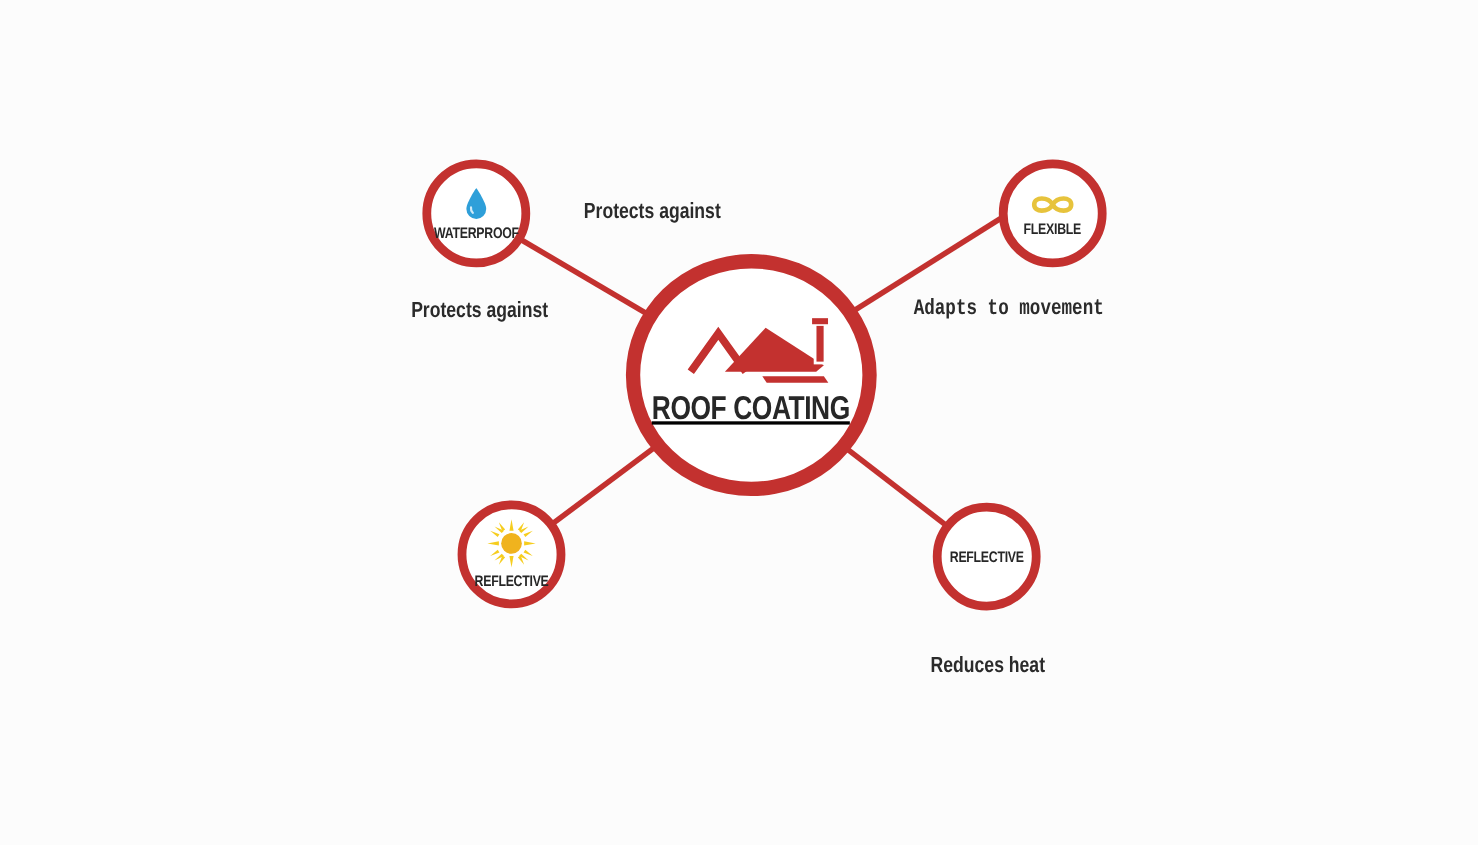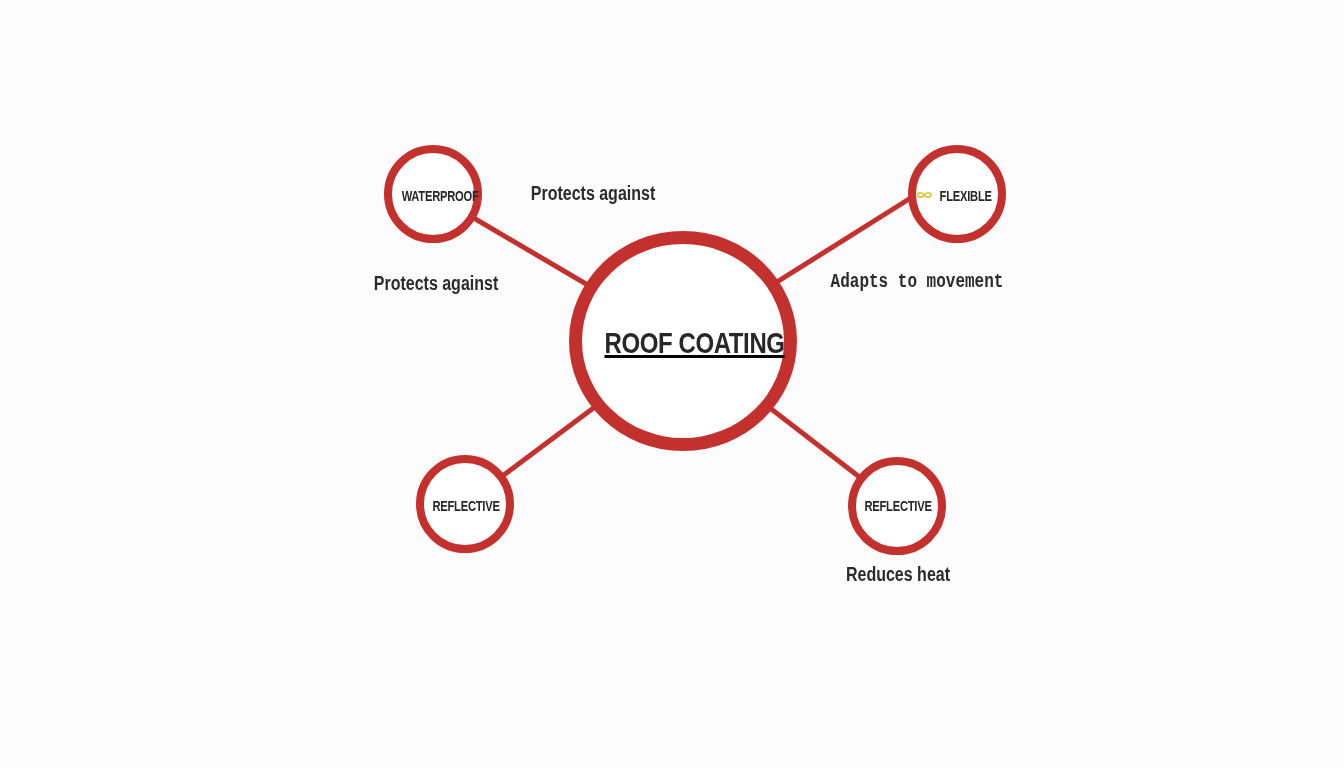--- a/index.html
+++ b/index.html
@@ -14,21 +14,21 @@
   *{margin:0;padding:0;box-sizing:border-box;}
   html,body{width:1344px;height:768px;overflow:hidden;}
   body{font-family:"Liberation Sans",sans-serif;background:var(--background);}
   .canvas{position:relative;width:1344px;height:768px;background:var(--background);}
   .connectors{position:absolute;left:0;top:0;width:1344px;height:768px;}
   .connectors line{stroke:var(--accent-red);stroke-width:5;}
 
   .node{
     position:absolute;border-radius:50%;background:#fff;
     border:8px solid var(--accent-red);
-    display:flex;flex-direction:row;align-items:center;justify-content:flex-start;
+    display:flex;flex-direction:column;align-items:center;justify-content:center;
   }
   .node.center{
     left:569px;top:231px;width:228px;height:220px;border-width:13px;text-decoration:underline;
   }
   .node.sat{width:98px;height:98px;}
   .node.waterproof{left:384px;top:145px;}
   .node.flexible{left:908px;top:145px;}
   .node.reflective-left{left:416px;top:455px;}
   .node.reflective-right{left:848px;top:457px;}
 
@@ -44,21 +44,21 @@
   }
   .node.reflective-right .sat-label{margin-top:0;}
 
   .annotation{
     position:absolute;transform:translate(-50%,-50%);
     font-size:20px;font-weight:bold;color:#2b2b2b;text-align:left;white-space:nowrap;
   }
   .a-top{left:593px;top:193px;}
   .a-left{left:436px;top:283px;}
   .a-right{left:917px;top:281px;font-family:Liberation Mono, monospace;}
-  .a-bottom{left:898px;top:574px;}
+  .a-bottom{left:898px;top:605px;}
 
   .roof-icon-svg{width:150px;height:64px;margin-top:-6px;}
   .drop-icon-svg{width:24px;height:30px;}
   .infinity-icon-svg{width:42px;height:22px;margin-top:2px;}
   .sun-icon-svg{width:46px;height:46px;margin-top:-2px;}
 
   .fill-red{fill:var(--accent-red);}
   .stroke-red{stroke:var(--accent-red);fill:none;}
   .fill-blue{fill:var(--droplet-blue);}
   .stroke-gold{stroke:var(--infinity-gold);fill:none;}

